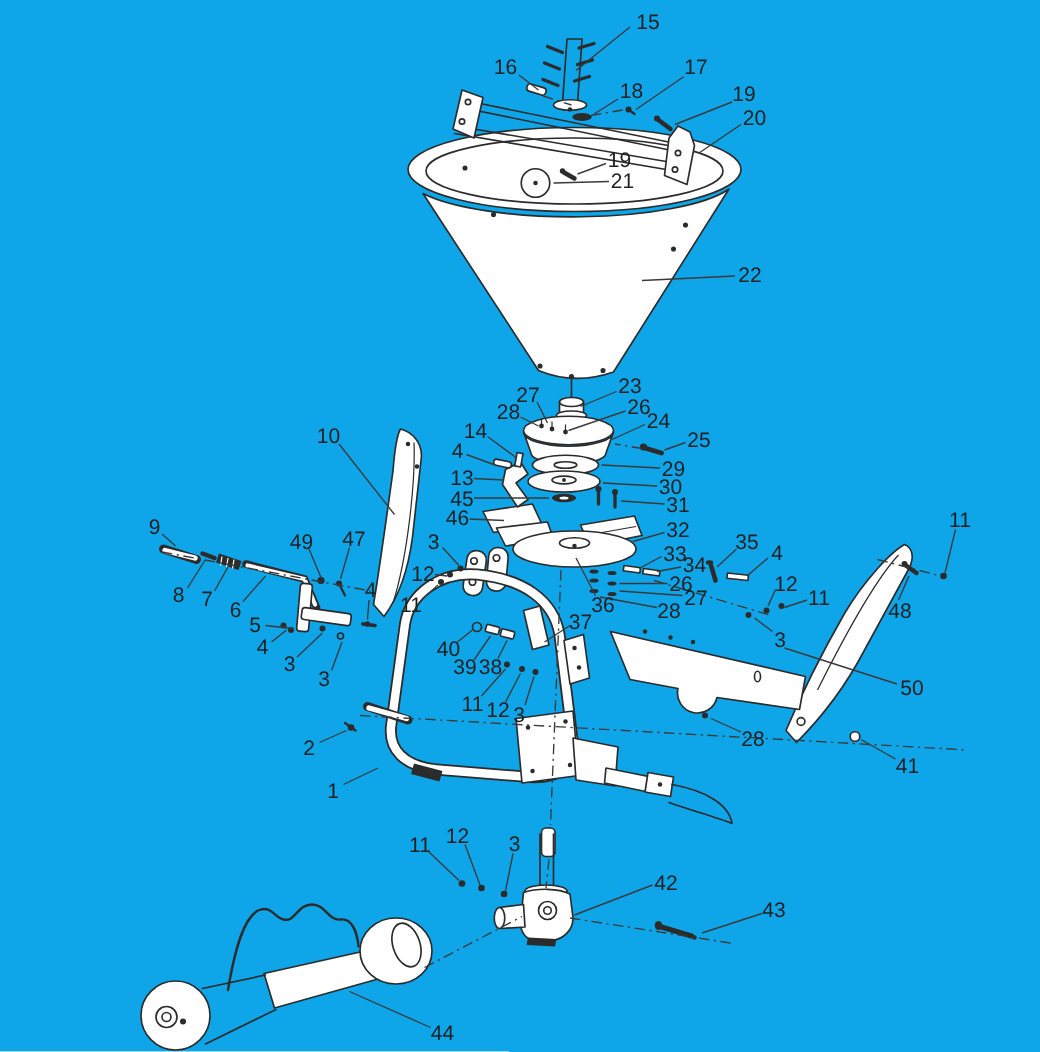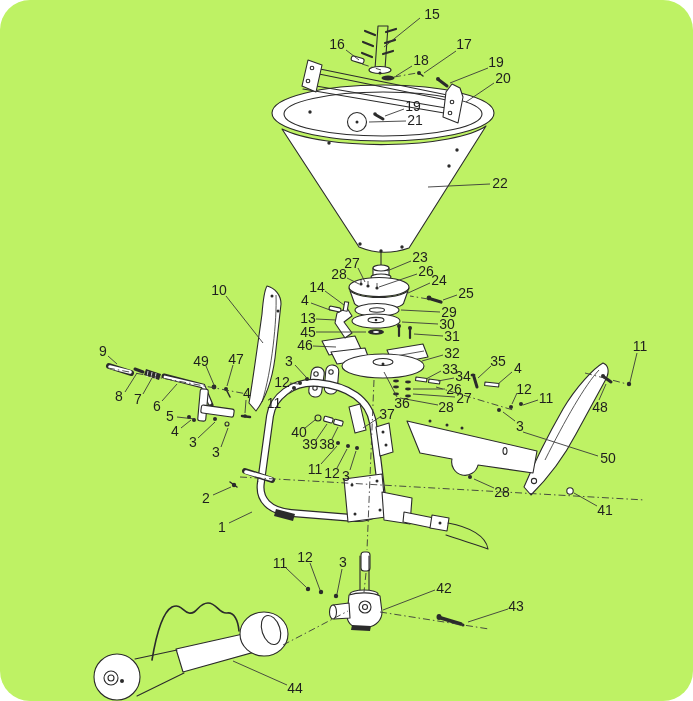--- a/index.html
+++ b/index.html
@@ -1,17 +1,17 @@
 <!DOCTYPE html>
 <html><head>
 <meta charset="utf-8">
 <style>
   html,body{margin:0;padding:0;background:#fff;}
-  .stage{position:relative;width:693px;height:701px;background:#bef264;overflow:hidden;
-         font-family:"Liberation Sans", sans-serif;border-radius:30px;}
+  .stage{position:relative;width:693px;height:701px;background:#0ea5e9;overflow:hidden;
+         font-family:"Liberation Sans", sans-serif;}
   svg{display:block;}
   .ln{fill:none;stroke:#2b2b2b;stroke-width:1.1;stroke-linecap:round;stroke-linejoin:round;}
   .thin{fill:none;stroke:#2b2b2b;stroke-width:0.8;}
   .wh{fill:#ffffff;stroke:#2b2b2b;stroke-width:1.1;stroke-linejoin:round;}
   .fl{fill:#2b2b2b;stroke:none;}
   .tube{fill:none;stroke:#2b2b2b;stroke-width:8;stroke-linejoin:round;}
   .tubein{fill:none;stroke:#ffffff;stroke-width:5.6;stroke-linejoin:round;}
   .rod{stroke:#2b2b2b;stroke-width:6;stroke-linecap:round;fill:none;}
   .rodin{stroke:#ffffff;stroke-width:3.6;stroke-linecap:round;fill:none;}
   .lbl{font-family:"Liberation Sans", sans-serif;font-size:14px;fill:#1f1f1f;}

